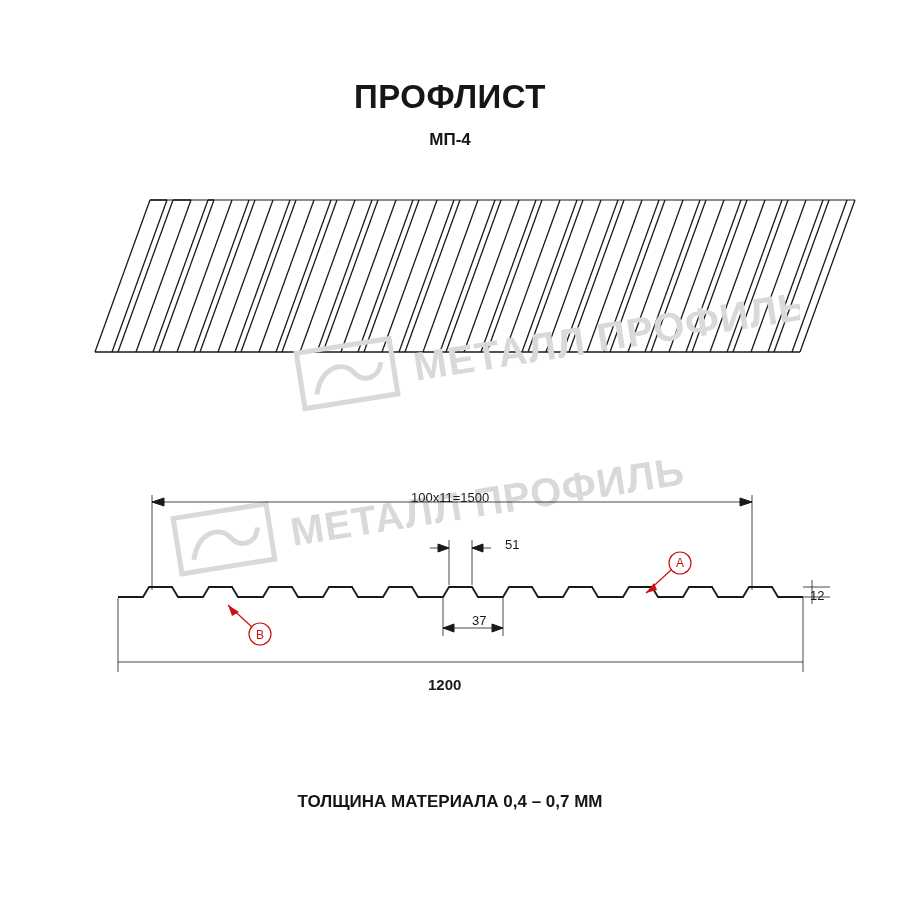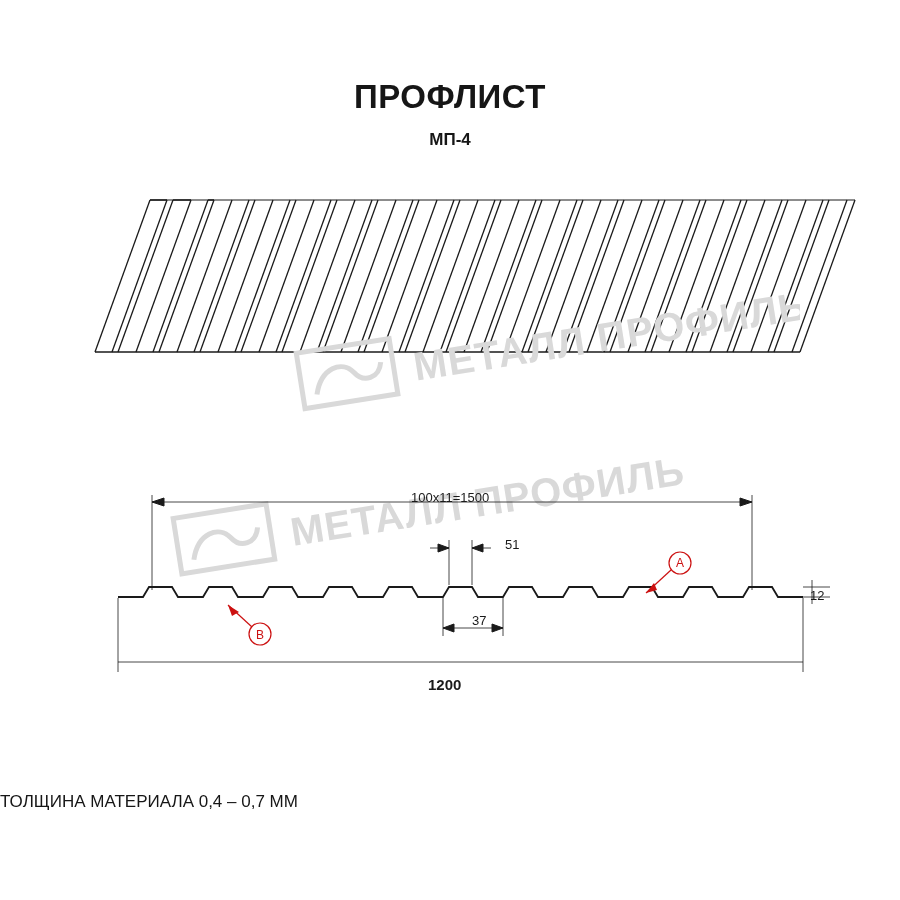--- a/index.html
+++ b/index.html
@@ -37,23 +37,23 @@
     width: 900px;
     text-align: center;
     font-size: 17px;
     font-weight: bold;
     color: #161616;
   }
   .footnote {
     position: absolute;
     left: 0; top: 792px;
     width: 900px;
-    text-align: left;
+    text-align: center;
     font-size: 17px;
-    font-weight: normal;
+    font-weight: bold;
     color: #161616;
   }
   .drawing {
     position: absolute;
     left: 0; top: 0;
   }
   .wm {
     position: absolute;
     pointer-events: none;
   }

